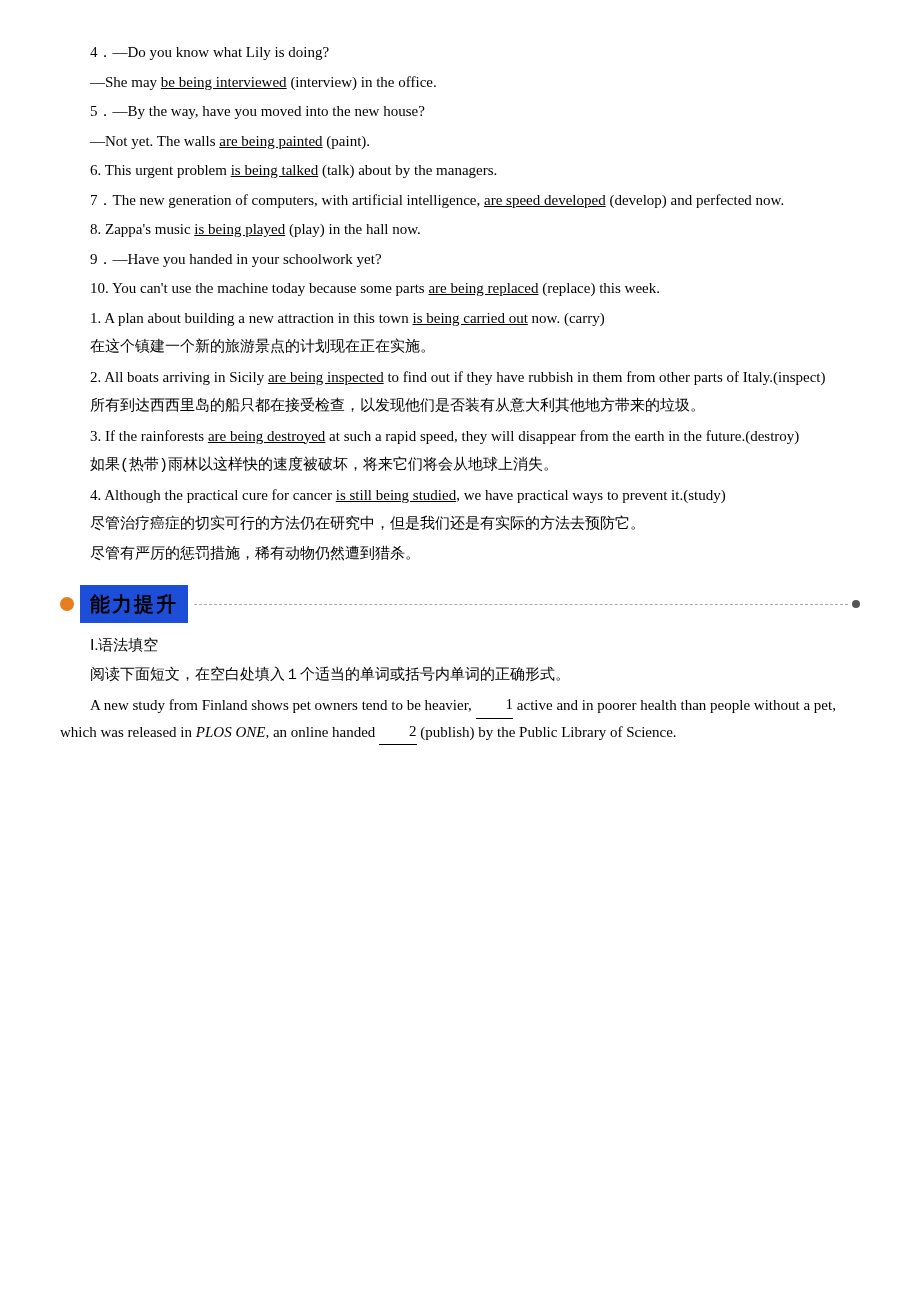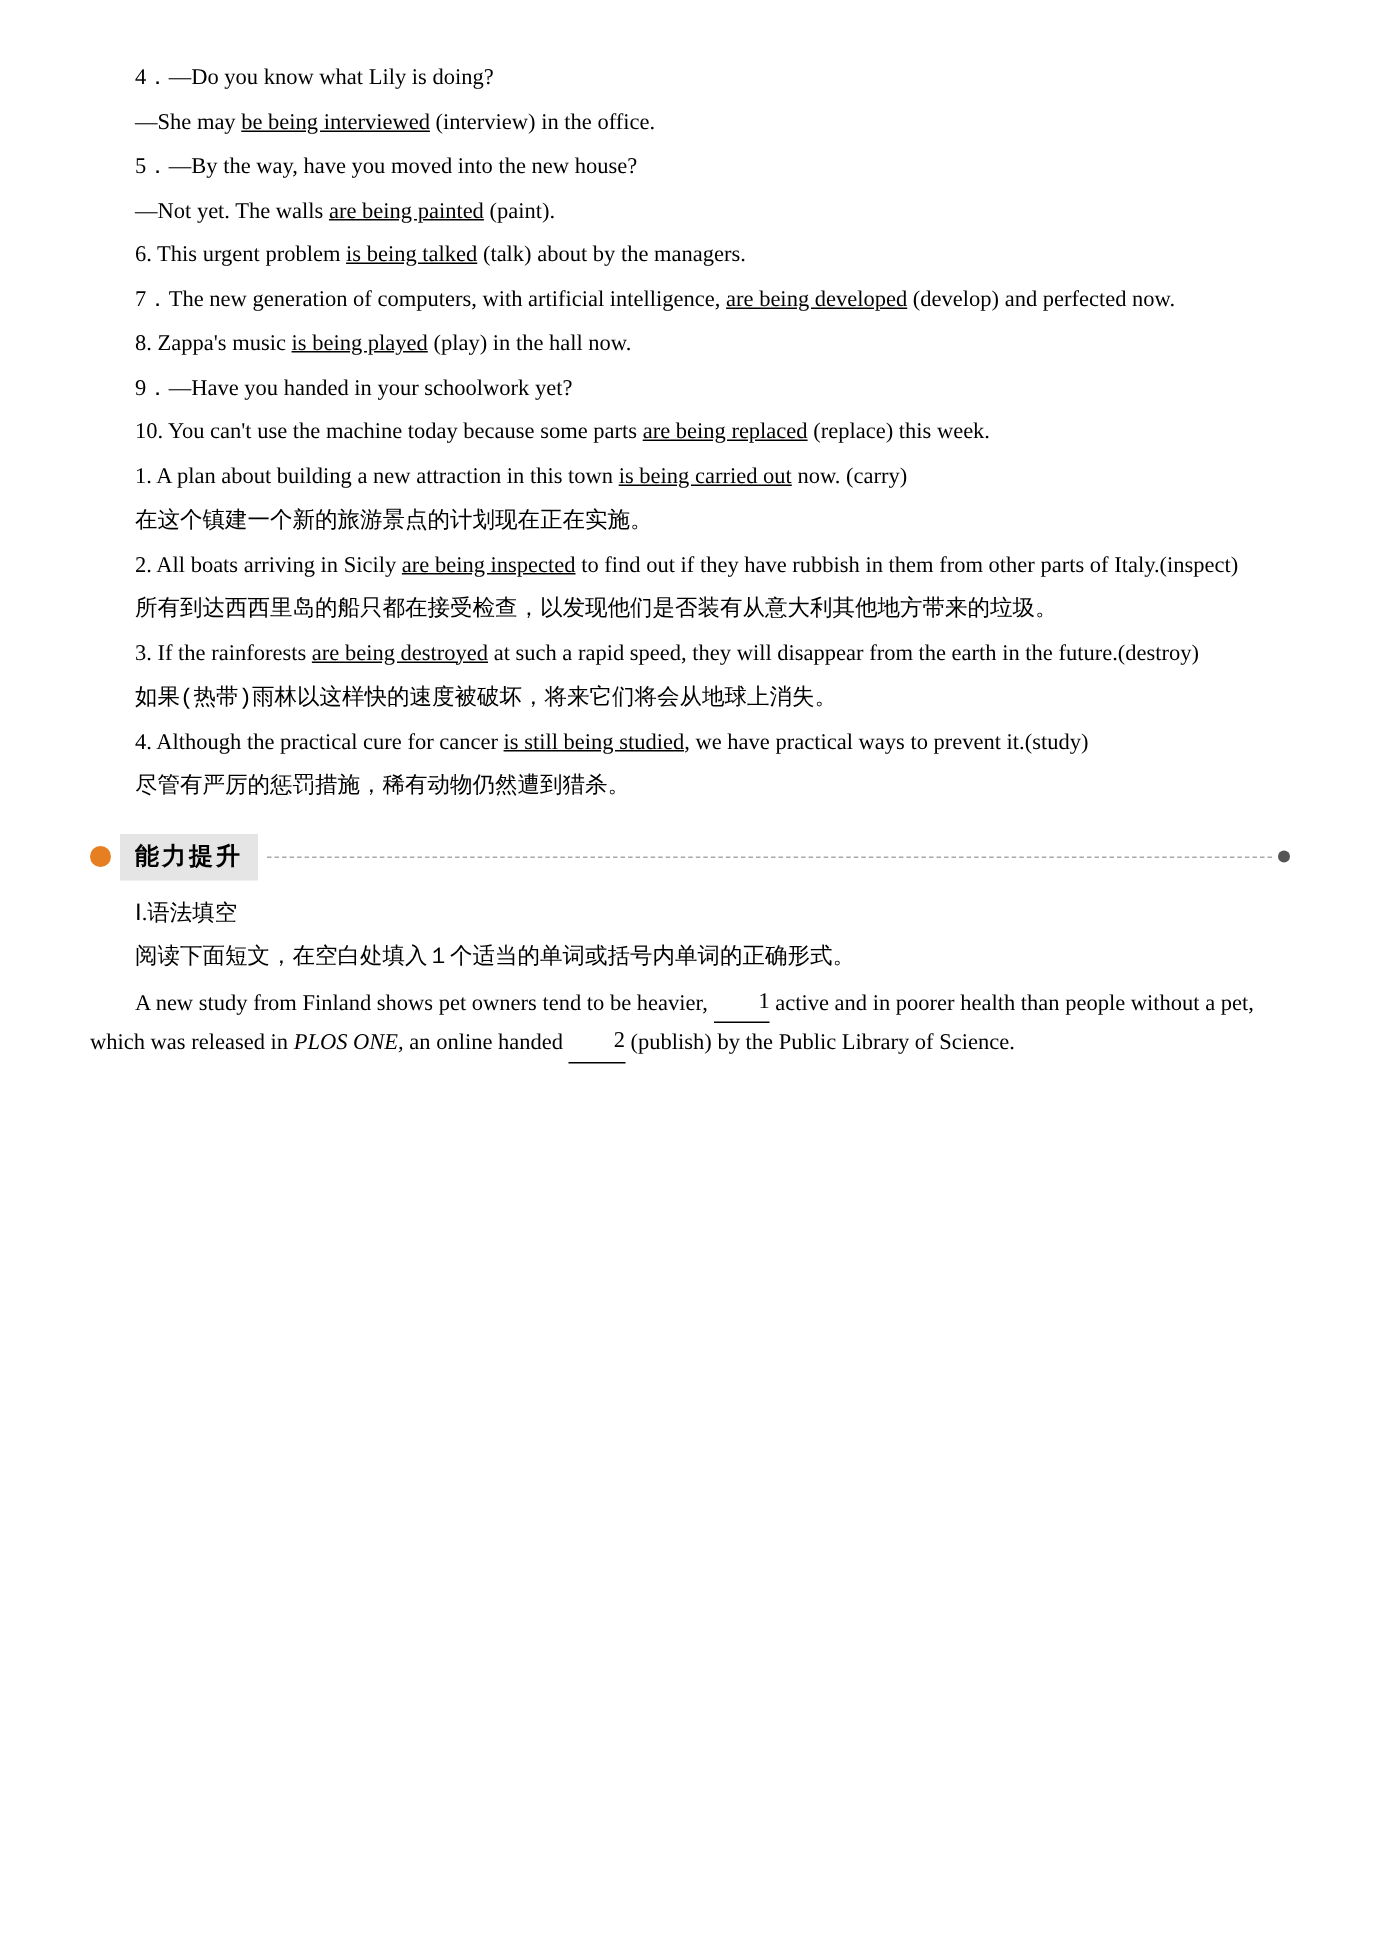--- a/index.html
+++ b/index.html
@@ -39,23 +39,23 @@
     }
     .section-header-dot {
       width: 14px;
       height: 14px;
       background: #e67e22;
       border-radius: 50%;
       margin-right: 6px;
       flex-shrink: 0;
     }
     .section-header-title {
-      background: #e5e5e5;
+      background: #1d4ed8;
       font-weight: bold;
-      font-size: 16px;
+      font-size: 20px;
       padding: 2px 10px;
       font-family: "SimSun", "宋体", serif;
       letter-spacing: 2px;
     }
     .section-header-line {
       flex: 1;
       height: 1px;
       border-top: 1px dashed #aaa;
       margin-left: 6px;
     }
@@ -107,21 +107,21 @@
   </p>
 
   <p class="line">
     <span>6. This urgent problem </span>
     <span class="underline">is being talked</span>
     <span> (talk) about by the managers.</span>
   </p>
 
   <p class="line">
     <span>7．The new generation of computers, with artificial intelligence, </span>
-    <span class="underline">are being developed</span>
+    <span class="underline">are speed developed</span>
     <span> (develop) and perfected now.</span>
   </p>
 
   <p class="line">
     <span>8. Zappa's music </span>
     <span class="underline">is being played</span>
     <span> (play) in the hall now.</span>
   </p>
 
   <p class="line">
@@ -154,20 +154,21 @@
     <span class="underline">are being destroyed</span>
     <span> at such a rapid speed, they will disappear from the earth in the future.(destroy)</span>
   </p>
   <p class="chinese">如果(热带)雨林以这样快的速度被破坏，将来它们将会从地球上消失。</p>
 
   <p class="line">
     <span>4. Although the practical cure for cancer </span>
     <span class="underline">is still being studied,</span>
     <span> we have practical ways to prevent it.(study)</span>
   </p>
+  <p class="chinese">尽管治疗癌症的切实可行的方法仍在研究中，但是我们还是有实际的方法去预防它。</p>
 
   <p class="chinese">尽管有严厉的惩罚措施，稀有动物仍然遭到猎杀。</p>
 
   <div class="section-header">
     <div class="section-header-dot"></div>
     <span class="section-header-title">能力提升</span>
     <div class="section-header-line"></div>
     <div class="section-header-dot2"></div>
   </div>
 

